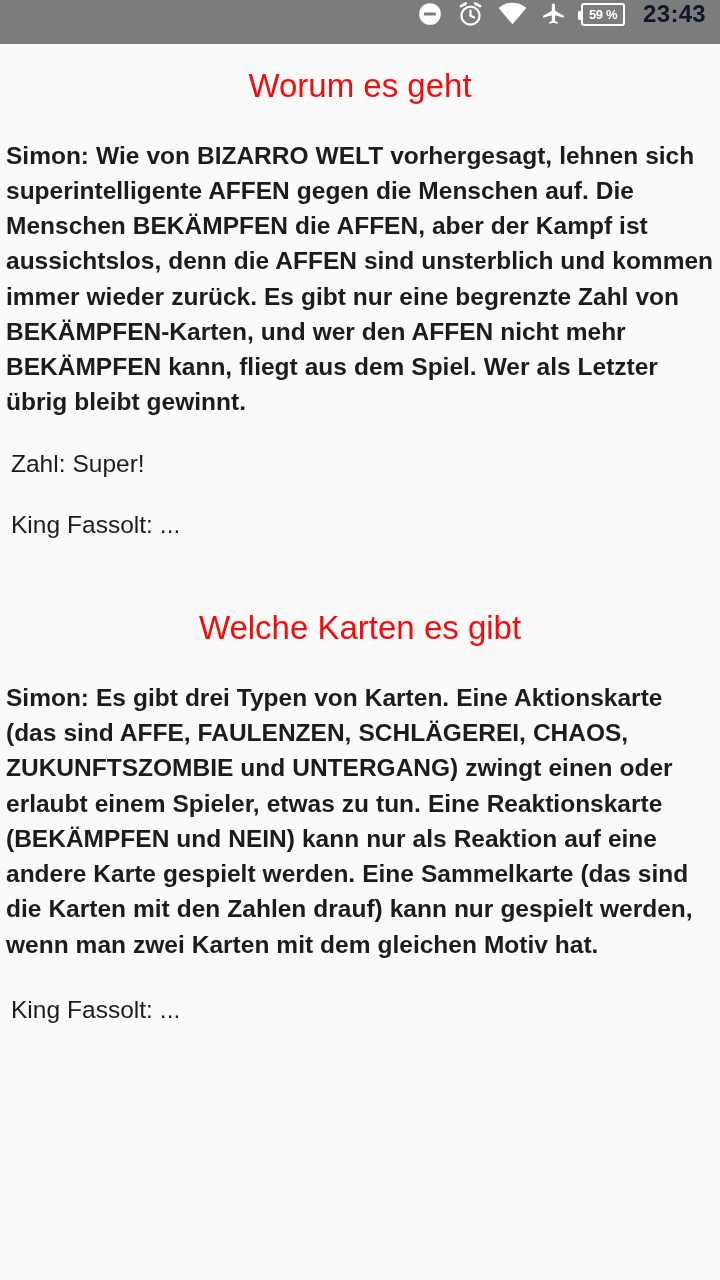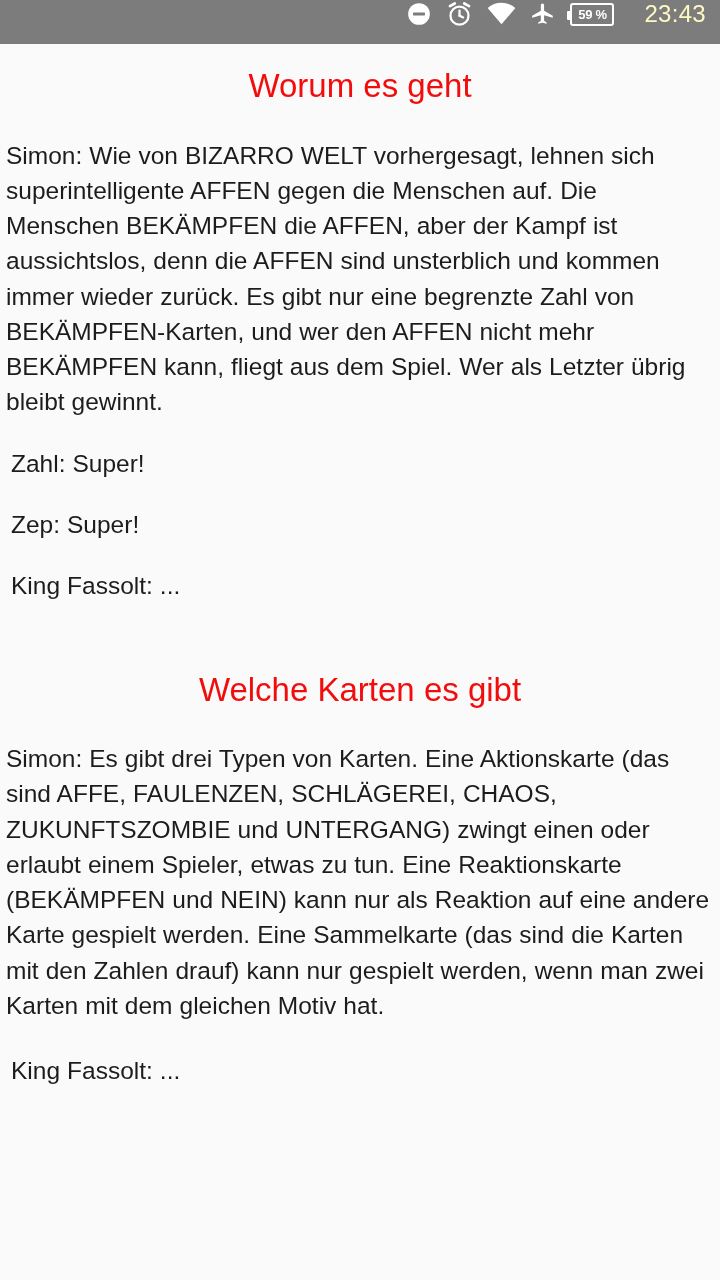--- a/index.html
+++ b/index.html
@@ -63,24 +63,24 @@
     border-radius: 1px 0 0 1px;
   }
   .battery-text {
     font-size: 13px;
     font-weight: bold;
     color: #ffffff;
     letter-spacing: -0.3px;
   }
   .clock {
     font-size: 24px;
-    color: #fef9c3;
+    color: #0f172a;
     letter-spacing: 0.3px;
-    margin-left: 16px;
-    font-weight: 400;
+    margin-left: 4px;
+    font-weight: 700;
   }
 
   
   .content {
     height: 1238px;
     background: #fafafa;
     box-sizing: border-box;
     padding: 0 6px;
     overflow: hidden;
   }
@@ -104,20 +104,21 @@
     padding: 12px 0 0 0;
     text-align: left;
     word-spacing: 0.2px;
   }
   .para.small-gap {
     padding-top: 26px;
     padding-left: 5px;
   }
   .para.first-block {
     padding-top: 24px;
+    font-weight: bold;
   }
   .para.last-line {
     padding-top: 30px;
     padding-left: 5px;
   }
 
   
   .nav-bar {
     height: 160px;
     background: #000000;
@@ -194,21 +195,20 @@
 </div>
 
 <div class="content">
 
   <h1 class="heading">Worum es geht</h1>
 
   <p class="para first-block">Simon: Wie von BIZARRO WELT vorhergesagt, lehnen sich superintelligente AFFEN gegen die Menschen auf. Die Menschen BEKÄMPFEN die AFFEN, aber der Kampf ist aussichtslos, denn die AFFEN sind unsterblich und kommen immer wieder zurück. Es gibt nur eine begrenzte Zahl von BEKÄMPFEN-Karten, und wer den AFFEN nicht mehr BEKÄMPFEN kann, fliegt aus dem Spiel. Wer als Letzter übrig bleibt gewinnt.</p>
 
   <p class="para small-gap">Zahl: Super!</p>
 
-  <p class="para small-gap">Zep: Super!</p>
 
   <p class="para small-gap">King Fassolt: ...</p>
 
   <h1 class="heading second">Welche Karten es gibt</h1>
 
   <p class="para first-block">Simon: Es gibt drei Typen von Karten. Eine Aktionskarte (das sind AFFE, FAULENZEN, SCHLÄGEREI, CHAOS, ZUKUNFTSZOMBIE und UNTERGANG) zwingt einen oder erlaubt einem Spieler, etwas zu tun. Eine Reaktionskarte (BEKÄMPFEN und NEIN) kann nur als Reaktion auf eine andere Karte gespielt werden. Eine Sammelkarte (das sind die Karten mit den Zahlen drauf) kann nur gespielt werden, wenn man zwei Karten mit dem gleichen Motiv hat.</p>
 
   <p class="para last-line">King Fassolt: ...</p>
 
 </div>

